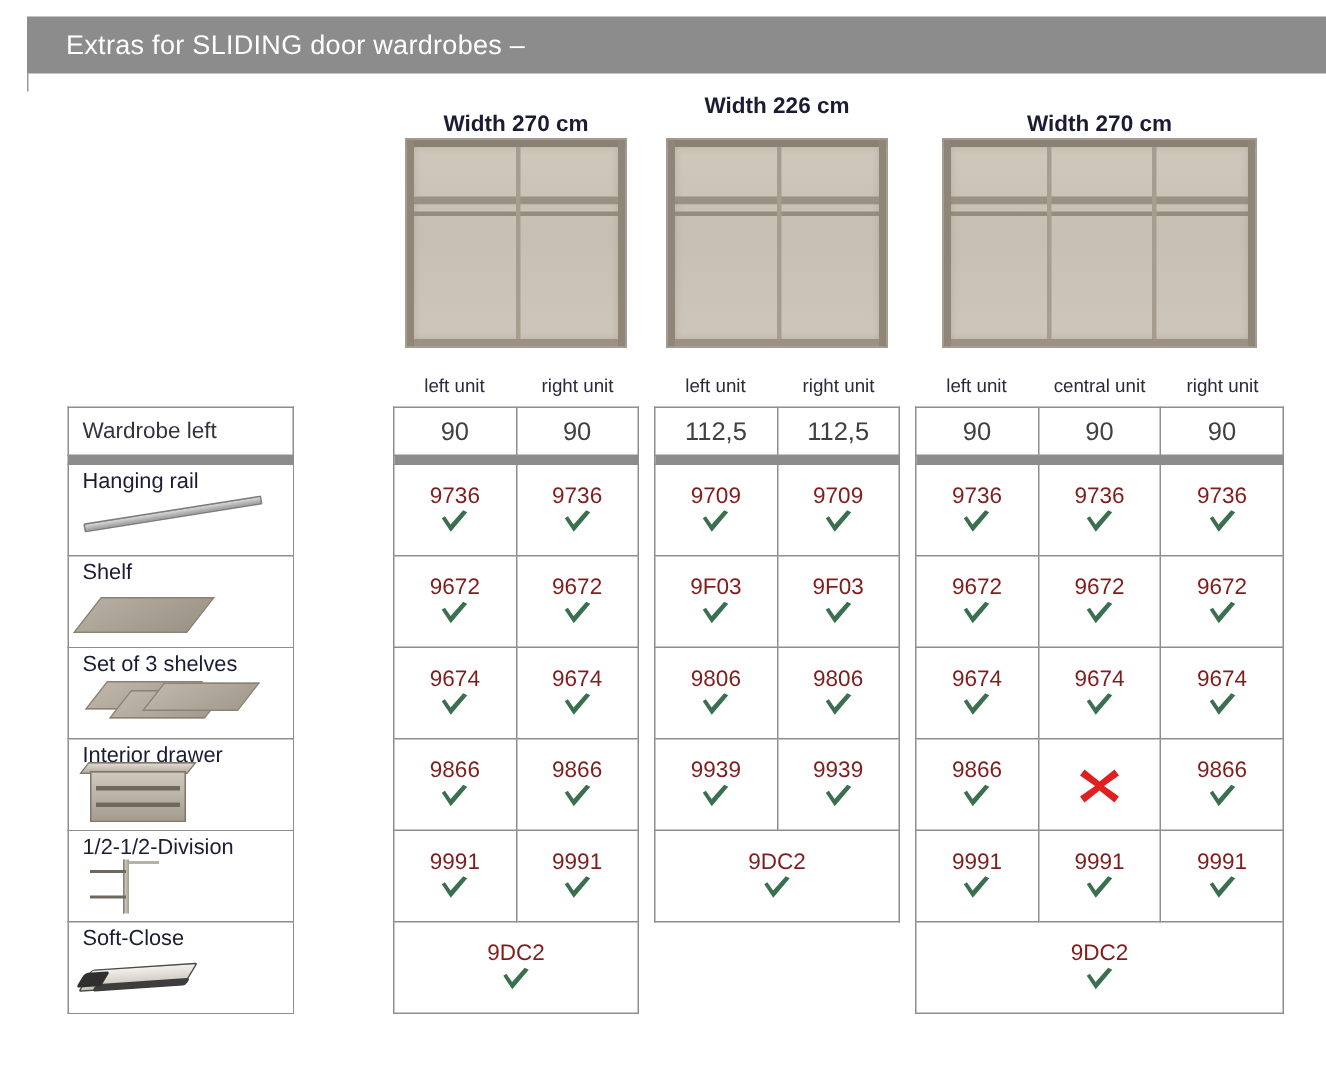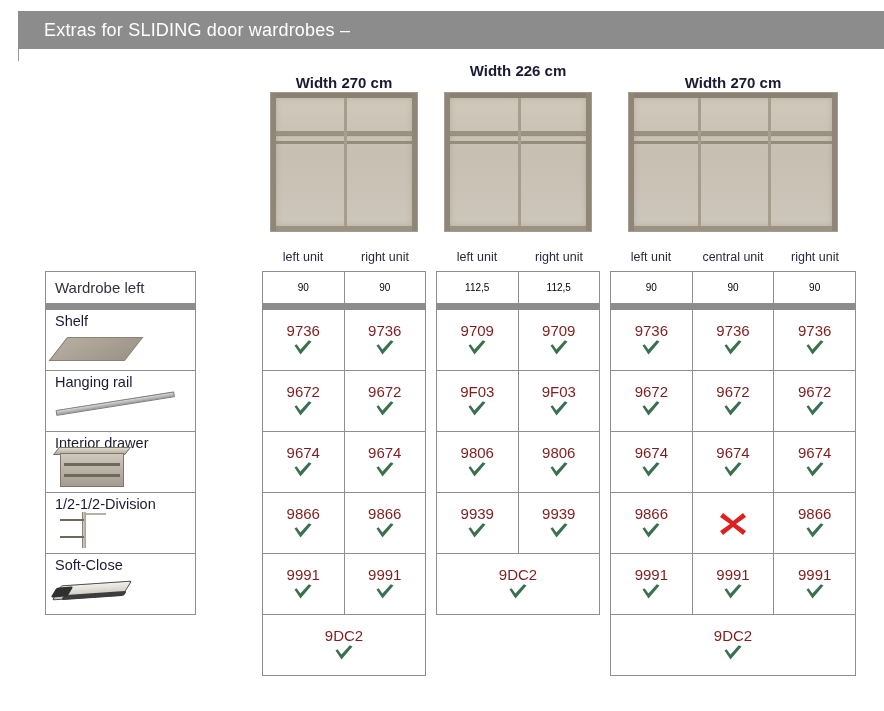--- a/index.html
+++ b/index.html
@@ -133,22 +133,22 @@
   }
   .grid td {
     border: 1px solid #8e8e8e;
     text-align: center;
     vertical-align: middle;
     padding: 0;
     background: #ffffff;
   }
   .hdr-cell {
     height: 31px;
-    font-size: 10px;
-    color: #000000;
+    font-size: 17px;
+    color: #404040;
   }
   .sep-row td {
     height: 5px;
     background: #8c8c8c;
     border-left: 1px solid #8c8c8c;
     border-right: 1px solid #8c8c8c;
     border-top: 1px solid #8c8c8c;
     border-bottom: 1px solid #8c8c8c;
     padding: 0;
   }
@@ -689,24 +689,27 @@
 
 <table class="side">
   <tbody id="side-body">
       <tr>
         <td class="side-hdr">Wardrobe left</td>
       </tr>
       <tr class="side-sep">
         <td></td>
       </tr>
       <tr>
+        <td class="side-item"><span class="side-item-label">Hanging rail</span><span class="side-art"><span class="art-rail"></span></span></td>
+      </tr>
+      <tr>
         <td class="side-item"><span class="side-item-label">Shelf</span><span class="side-art"><span class="art-shelf"></span></span></td>
       </tr>
       <tr>
-        <td class="side-item"><span class="side-item-label">Hanging rail</span><span class="side-art"><span class="art-rail"></span></span></td>
+        <td class="side-item"><span class="side-item-label">Set of 3 shelves</span><span class="side-art"><span><span class="art-shelf3 s1"></span><span class="art-shelf3 s2"></span><span class="art-shelf3 s3"></span></span></span></td>
       </tr>
       <tr>
         <td class="side-item"><span class="side-item-label">Interior drawer</span><span class="side-art"><span><span class="art-drawer-top"></span><span class="art-drawer"></span></span></span></td>
       </tr>
       <tr>
         <td class="side-item"><span class="side-item-label">1/2-1/2-Division</span><span class="side-art"><span><span class="art-div-top"></span><span class="art-div-v"></span><span class="art-div-h1"></span><span class="art-div-h2"></span></span></span></td>
       </tr>
       <tr>
         <td class="side-item"><span class="side-item-label">Soft-Close</span><span class="side-art"><span><span class="art-soft"></span><span class="art-soft-base"></span><span class="art-soft-cap"></span></span></span></td>
       </tr>

